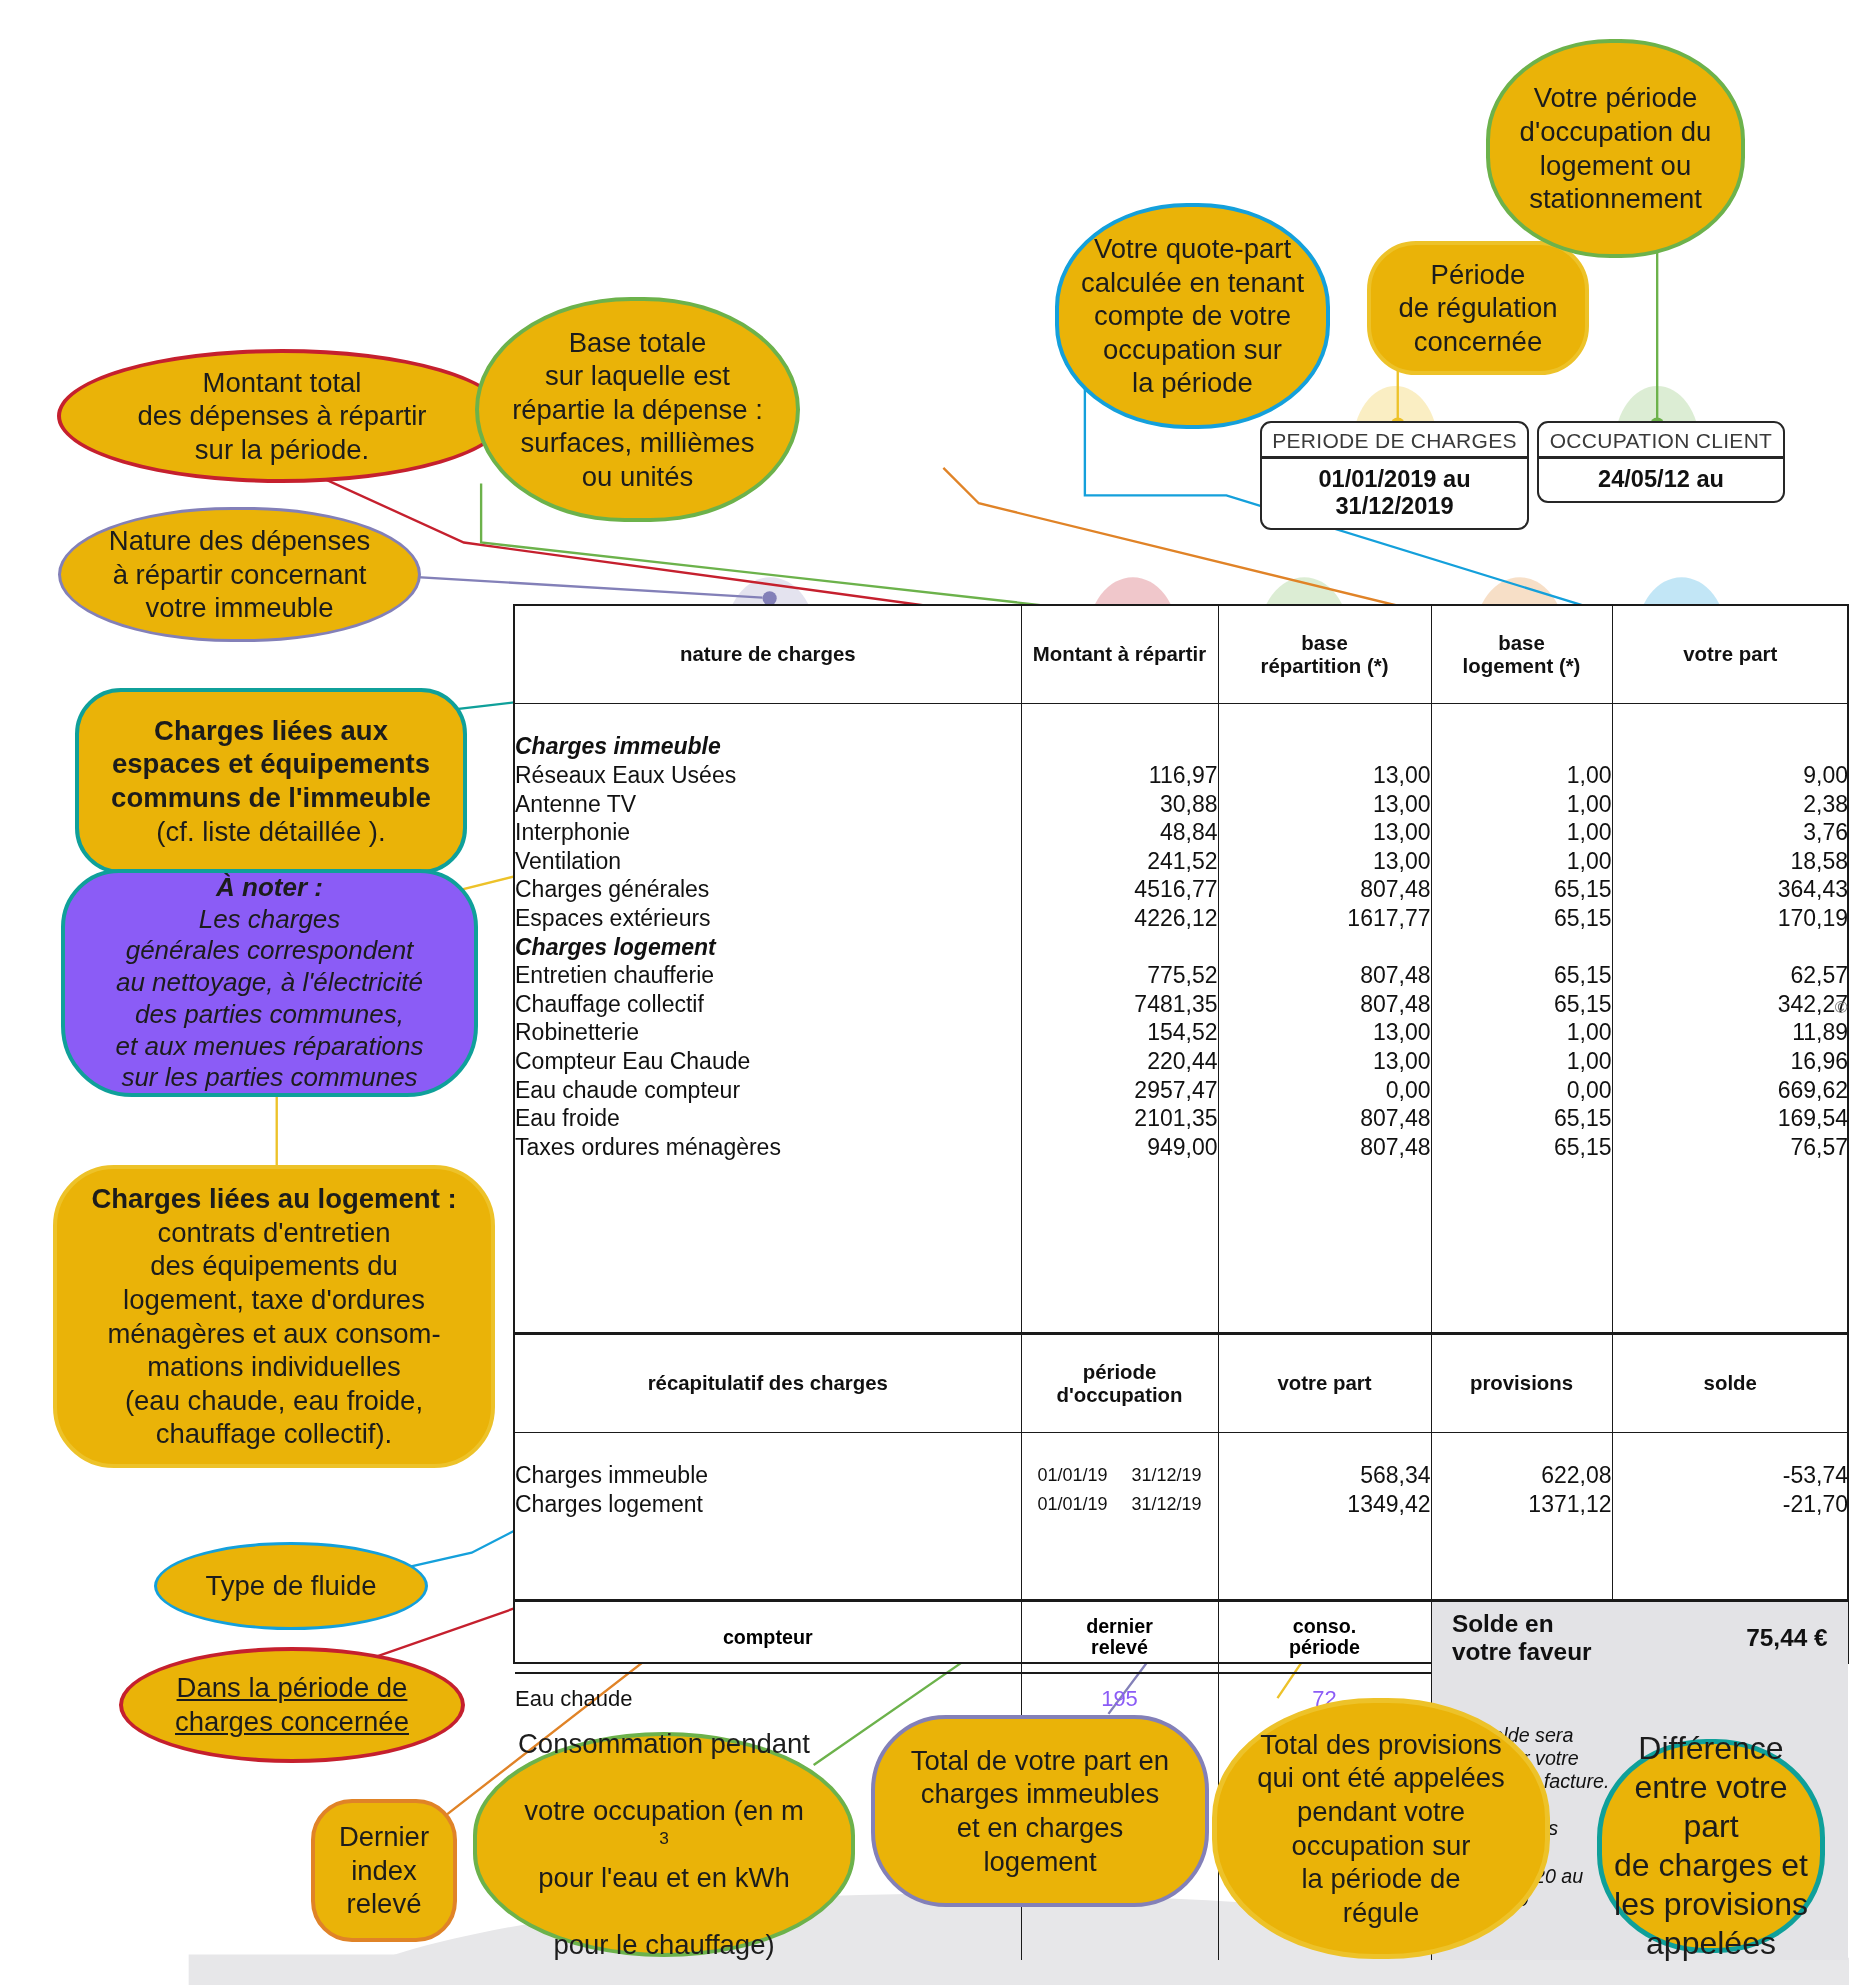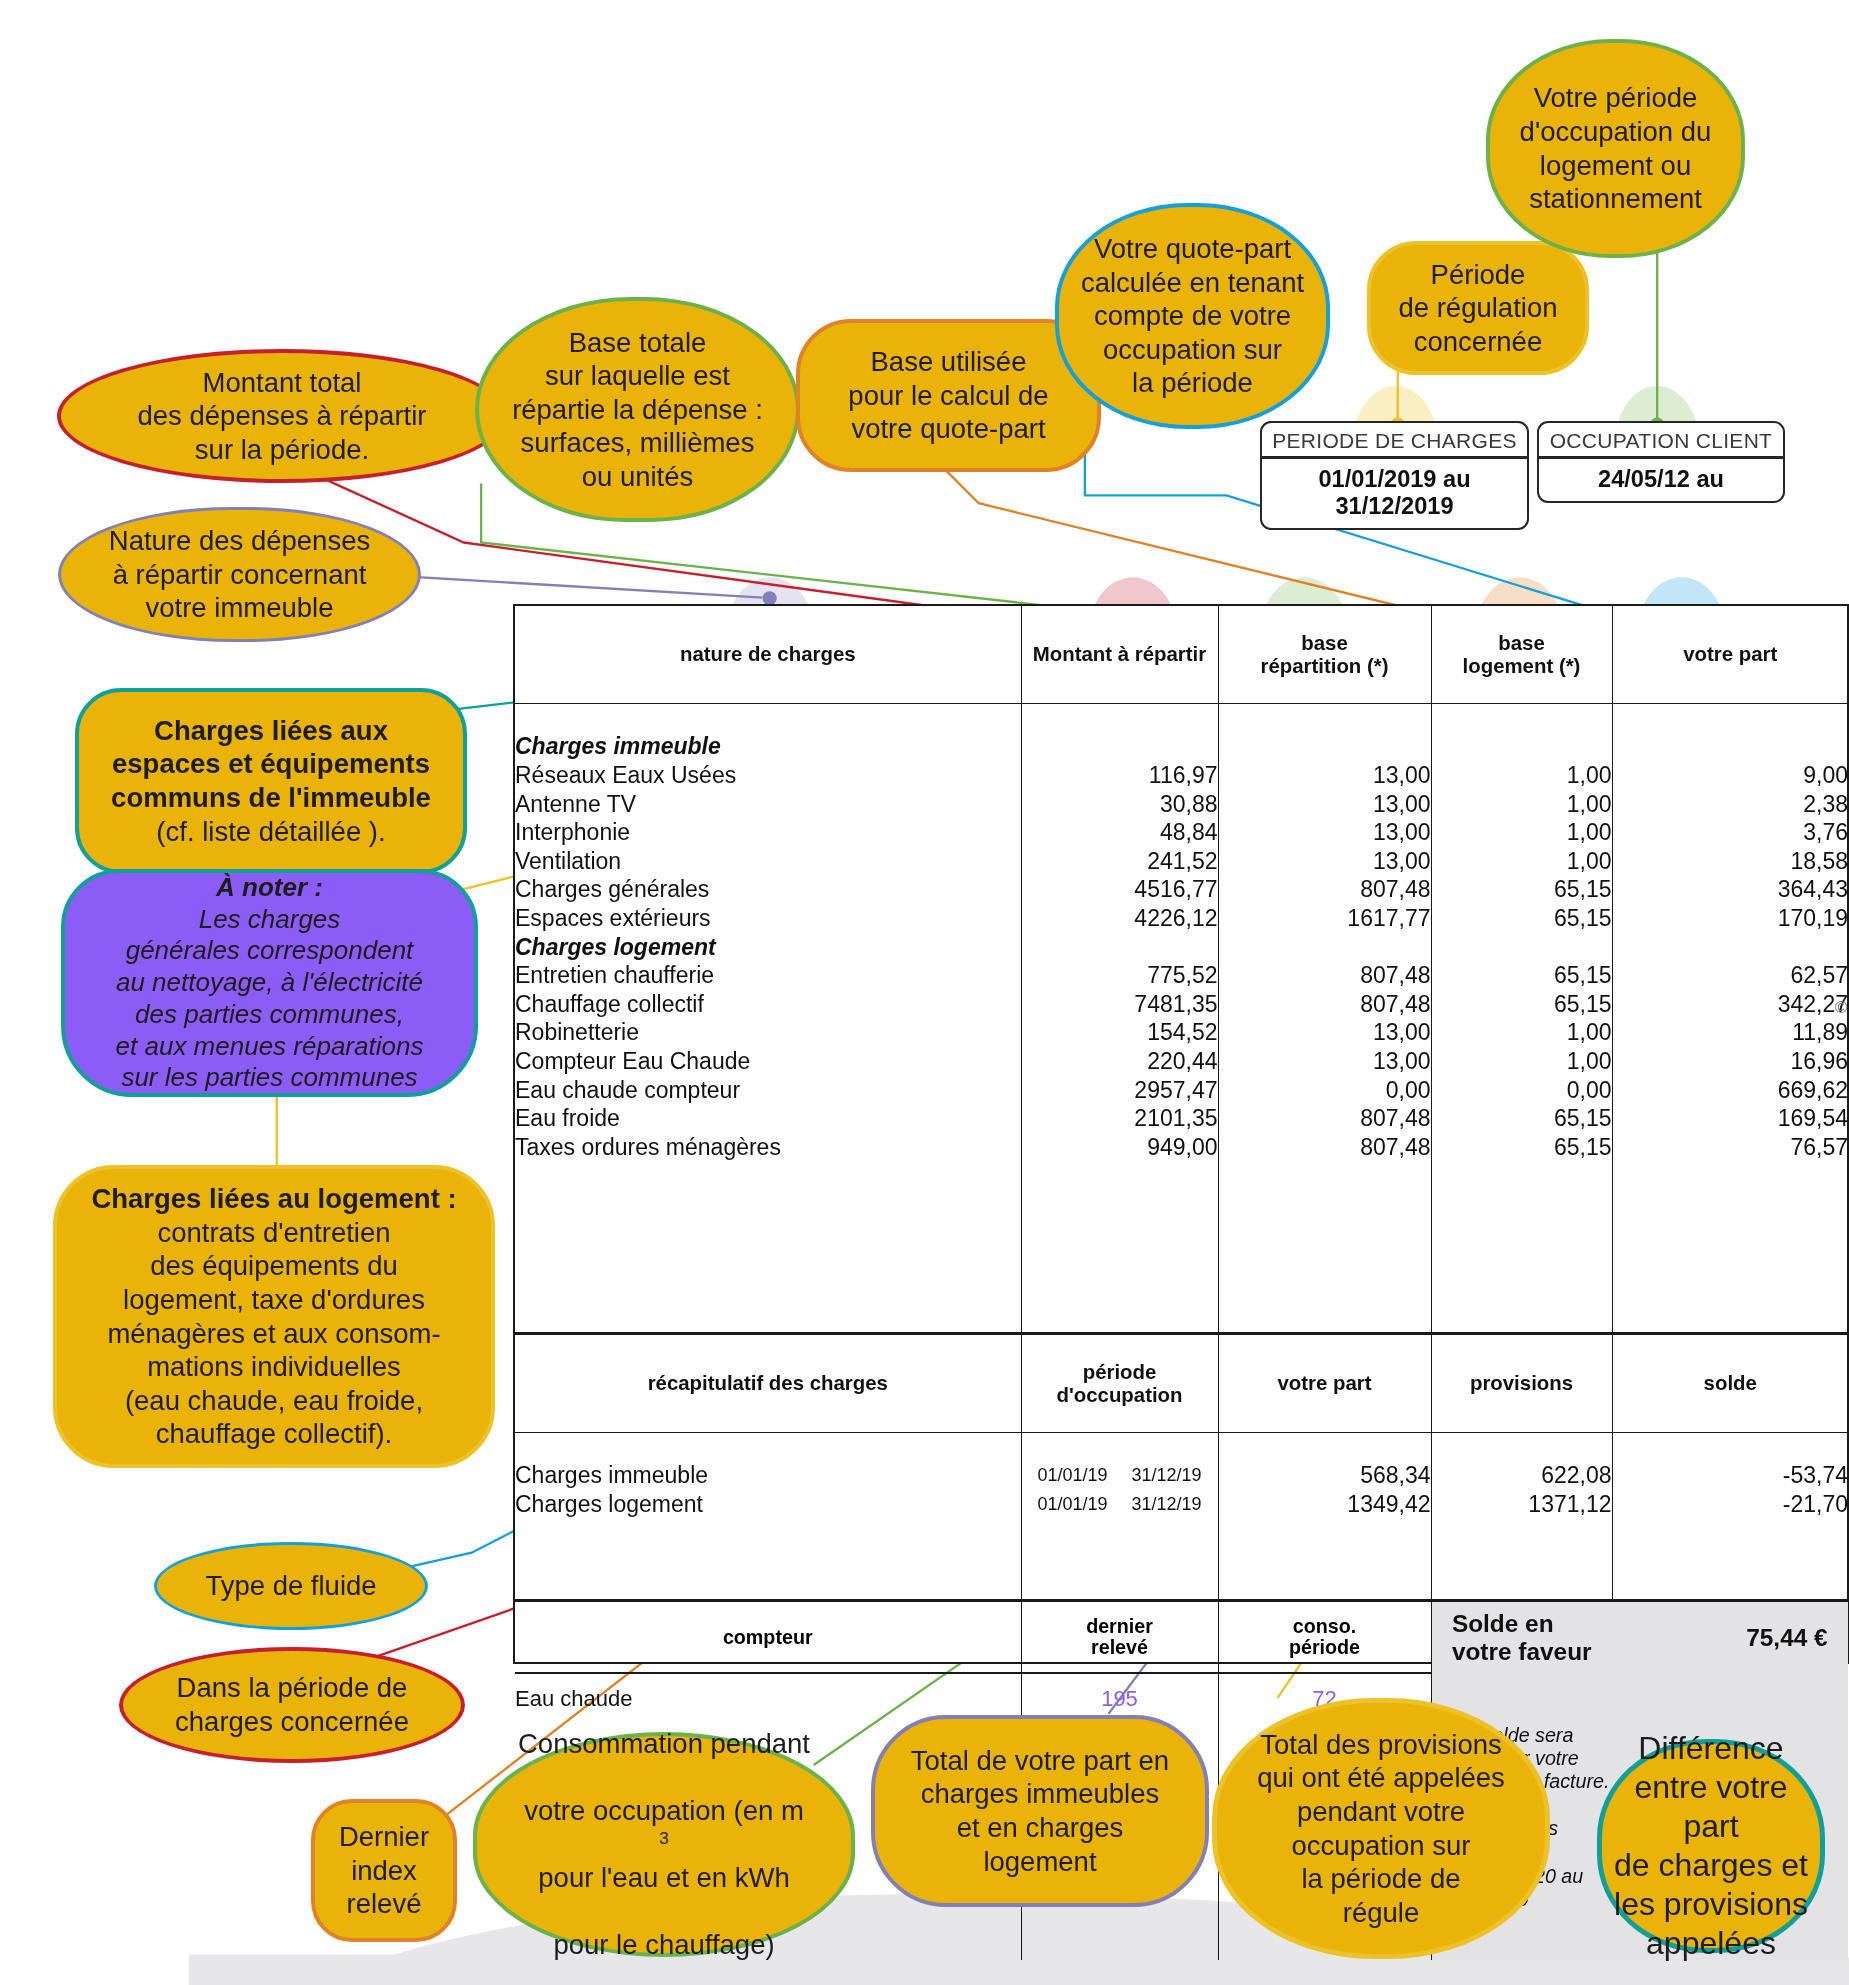--- a/index.html
+++ b/index.html
@@ -404,25 +404,20 @@
   </div>
 
   <div class="bub sq" style="left:475px;top:297px;width:325px;height:225px;border-width:4.7px;border-color:#6cb24b;border-radius:48% 48% 46% 46%/50%;font-size:27.5px;">
     <span style="white-space:pre-line;">Base totale
 sur laquelle est
 répartie la dépense :
 surfaces, millièmes
 ou unités</span>
   </div>
 
-  <div class="bub sq" style="left:796px;top:319px;width:305px;height:153px;border-width:4.7px;border-color:#e08327;border-radius:55px;font-size:27.5px;">
-    <span style="white-space:pre-line;">Base utilisée
-pour le calcul de
-votre quote-part</span>
-  </div>
 
   <div class="bub sq" style="left:1055px;top:203px;width:275px;height:226px;border-width:4.7px;border-color:#14a0db;border-radius:48%/46%;font-size:27.5px;">
     <span style="white-space:pre-line;">Votre quote-part
 calculée en tenant
 compte de votre
 occupation sur
 la période</span>
   </div>
 
   <div class="bub sq" style="left:1367px;top:241px;width:222px;height:134px;border-width:4.7px;border-color:#edc229;border-radius:49px;font-size:27.5px;">
@@ -468,21 +463,21 @@
     <span style="font-weight:bold;">Charges liées au logement :</span>
     <span style="white-space:pre-line;">contrats d'entretien
 des équipements du
 logement, taxe d'ordures
 ménagères et aux consom-
 mations individuelles
 (eau chaude, eau froide,
 chauffage collectif).</span>
   </div>
 
-  <div class="bub ell" style="left:119px;top:1647px;width:346px;height:116px;border-width:4.7px;border-color:#c5202e;border-radius:50%;font-size:27.5px;">
+  <div class="bub ell" style="left:119px;top:1647px;width:346px;height:116px;border-width:4.7px;border-color:#c5202e;border-radius:50%;font-size:27.5px;text-decoration:underline;">
     <span style="white-space:pre-line;">Dans la période de
 charges concernée</span>
   </div>
 
   <div class="bub sq" style="left:311px;top:1799px;width:146px;height:143px;border-width:4.7px;border-color:#e08327;border-radius:41px;font-size:27.5px;">
     <span style="white-space:pre-line;">Dernier
 index
 relevé</span>
   </div>
 

